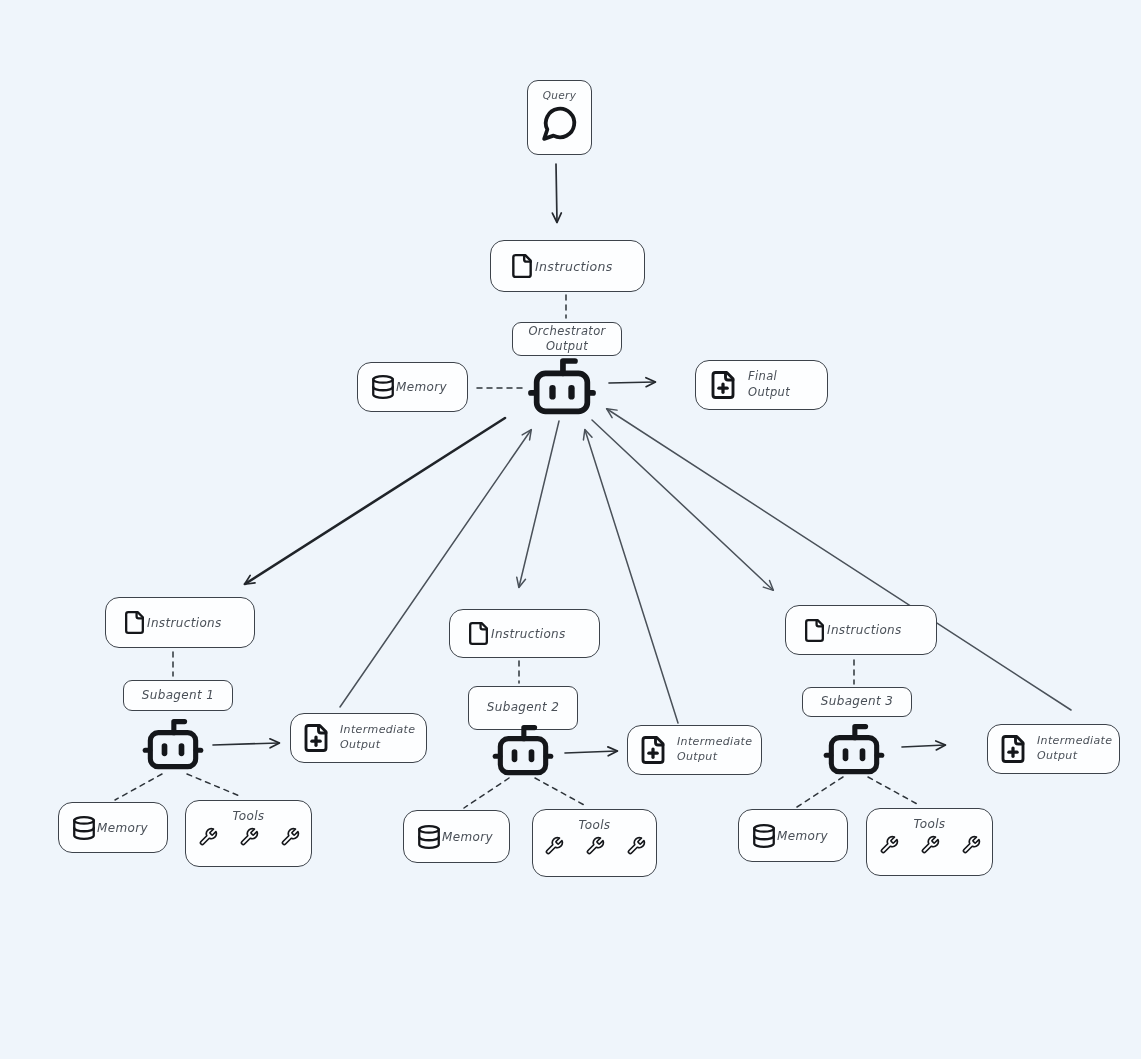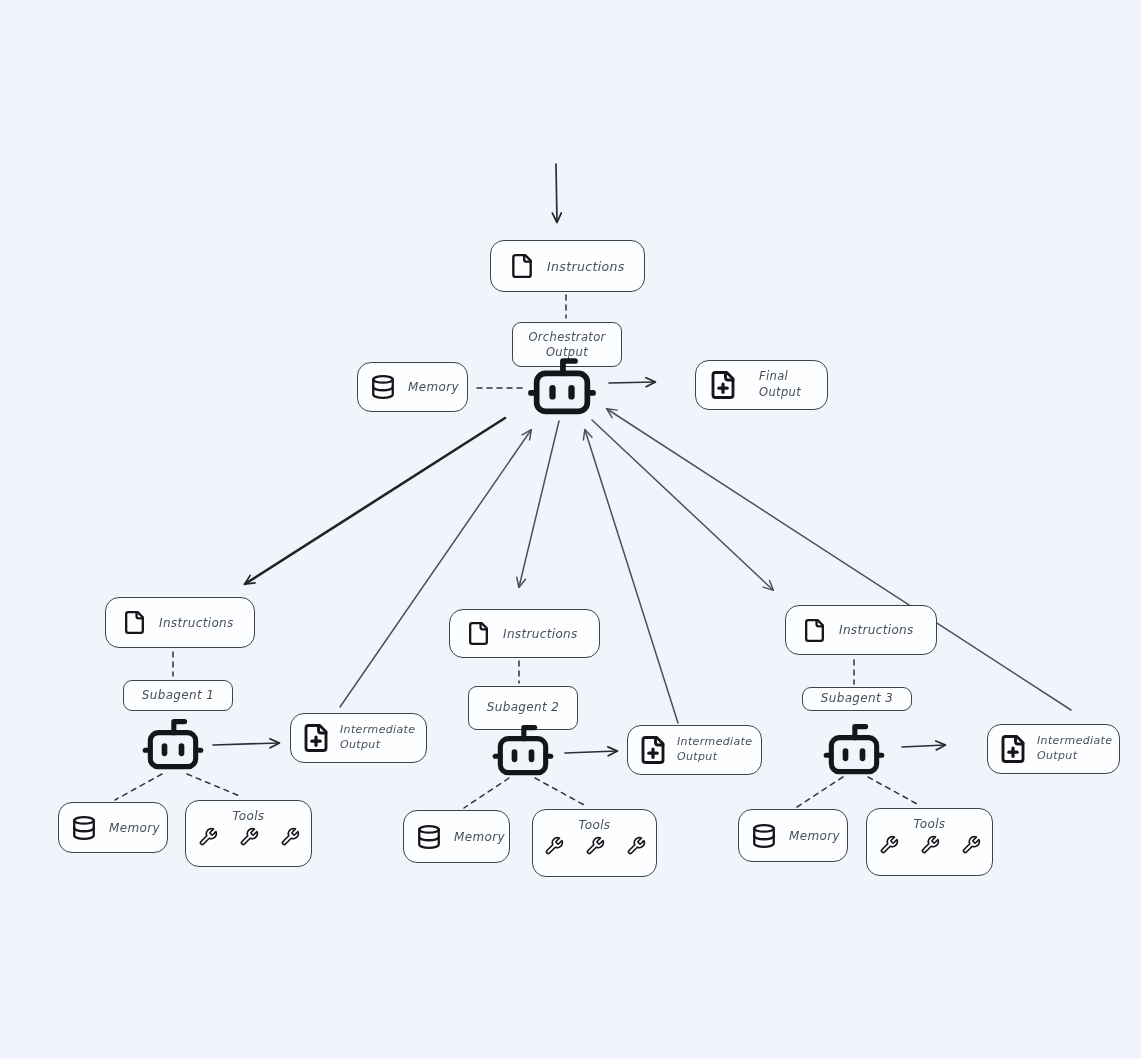--- a/index.html
+++ b/index.html
@@ -7,21 +7,21 @@
     position:relative;width:1141px;height:1059px;overflow:hidden;
     background:#eff5fb;
     font-family:"DejaVu Sans",sans-serif;
   }
   .wires{position:absolute;left:0;top:0;width:1141px;height:1059px;}
   .node{
     position:absolute;box-sizing:border-box;
     background:#fdfeff;border:1.4px solid #3d434b;
     display:flex;align-items:center;
   }
-  .big{border-radius:14px;padding:0 12px;gap:12px;}
+  .big{border-radius:14px;padding:0 12px;}
   .pill{
     border-radius:9px;border-width:1.3px;
     flex-direction:column;justify-content:center;text-align:center;
     line-height:1.3;font-size:11.5px;
   }
   .hw{font-style:italic;color:#4a5058;letter-spacing:0.35px;white-space:nowrap;}
   .lbl{font-size:12.5px;}
   .two{display:flex;flex-direction:column;line-height:1.35;font-size:11.5px;}
   .icon{stroke:#14161a;fill:none;stroke-linecap:round;stroke-linejoin:round;flex:0 0 auto;}
   .robot{position:absolute;}
@@ -107,45 +107,51 @@
     <line x1="519" y1="661" x2="519" y2="683" class="wire-dash"></line>
     <line x1="854" y1="660" x2="854" y2="684" class="wire-dash"></line>
     <line x1="162" y1="774" x2="115" y2="800" class="wire-dash"></line>
     <line x1="187" y1="774" x2="242" y2="797" class="wire-dash"></line>
     <line x1="509" y1="778" x2="464" y2="808" class="wire-dash"></line>
     <line x1="535" y1="778" x2="586" y2="806" class="wire-dash"></line>
     <line x1="843" y1="777" x2="797" y2="807" class="wire-dash"></line>
     <line x1="868" y1="777" x2="919" y2="805" class="wire-dash"></line>
   </svg>
 
+  <div class="node query-box" style="left:527px;top:80px;width:65px;height:75px;">
+    <div class="hw" style="font-size:10.5px;">Query</div>
+    <svg class="icon" width="38" height="38">
+        <use href="#sym-bubble"></use>
+      </svg>
+  </div>
 
   <div class="node big" style="left:490px;top:240px;width:155px;height:52px;">
     <svg class="icon" width="26" height="26" style="margin-left:6px;">
         <use href="#sym-file"></use>
       </svg>
     <div class="hw lbl">Instructions</div>
   </div>
 
-  <div class="node pill" style="left:512px;top:322px;width:110px;height:45px;">
+  <div class="node pill" style="left:512px;top:322px;width:110px;height:34px;">
     <div class="hw">Orchestrator</div>
     <div class="hw">Output</div>
   </div>
 
   <svg class="icon robot" style="left:524px;top:348px;" width="76" height="76">
       <use href="#sym-bot"></use>
     </svg>
 
   <div class="node big" style="left:357px;top:362px;width:111px;height:50px;">
     <svg class="icon" width="26" height="26">
         <use href="#sym-db"></use>
       </svg>
     <div class="hw" style="font-size:12px;">Memory</div>
   </div>
 
-  <div class="node big" style="left:695px;top:360px;width:133px;height:50px;gap:21px;">
+  <div class="node big" style="left:695px;top:360px;width:133px;height:50px;gap:10px;">
     <svg class="icon" width="30" height="30">
         <use href="#sym-fileplus"></use>
       </svg>
     <div class="two hw">
       <div>Final</div>
       <div>Output</div>
     </div>
   </div>
 
   <div class="node big" style="left:105px;top:597px;width:150px;height:51px;">
@@ -242,21 +248,21 @@
     </div>
   </div>
 
   <div class="node big" style="left:785px;top:605px;width:152px;height:50px;">
     <svg class="icon" width="25" height="25" style="margin-left:4px;">
         <use href="#sym-file"></use>
       </svg>
     <div class="hw lbl" style="font-size:12px;">Instructions</div>
   </div>
 
-  <div class="node pill" style="left:802px;top:687px;width:110px;height:24px;">
+  <div class="node pill" style="left:802px;top:687px;width:110px;height:30px;">
     <div class="hw" style="font-size:12px;">Subagent 3</div>
   </div>
 
   <svg class="icon robot" style="left:820px;top:715px;" width="68" height="68">
       <use href="#sym-bot"></use>
     </svg>
 
   <div class="node big" style="left:738px;top:809px;width:110px;height:53px;">
     <svg class="icon" width="26" height="26">
         <use href="#sym-db"></use>

